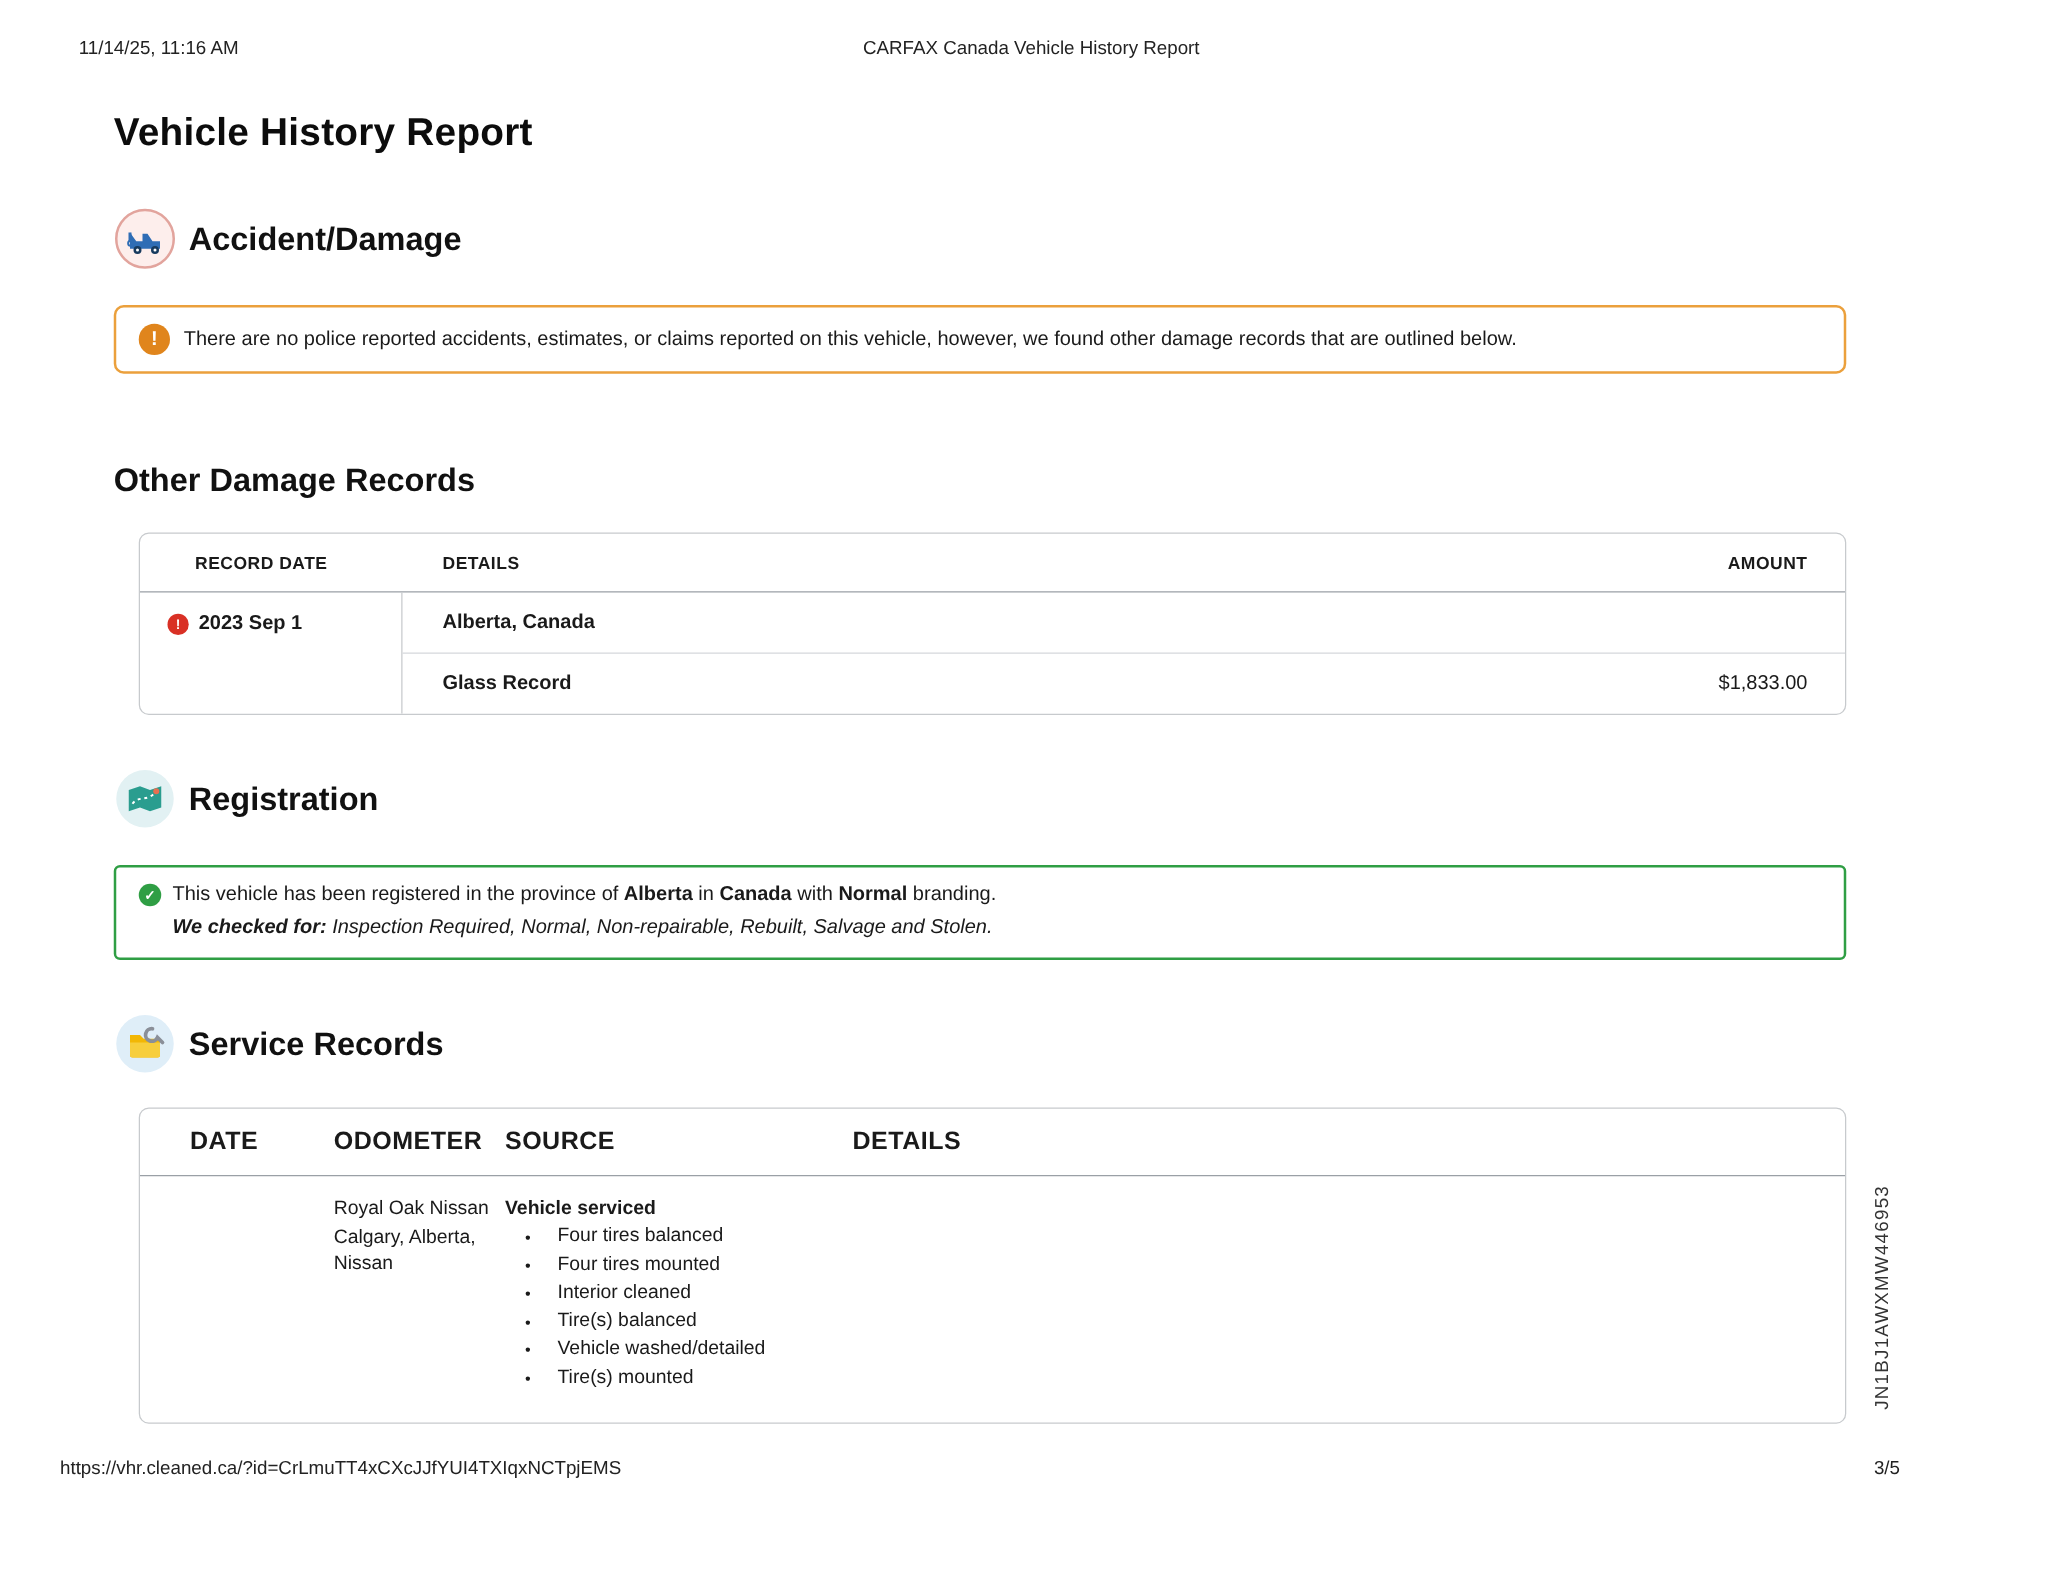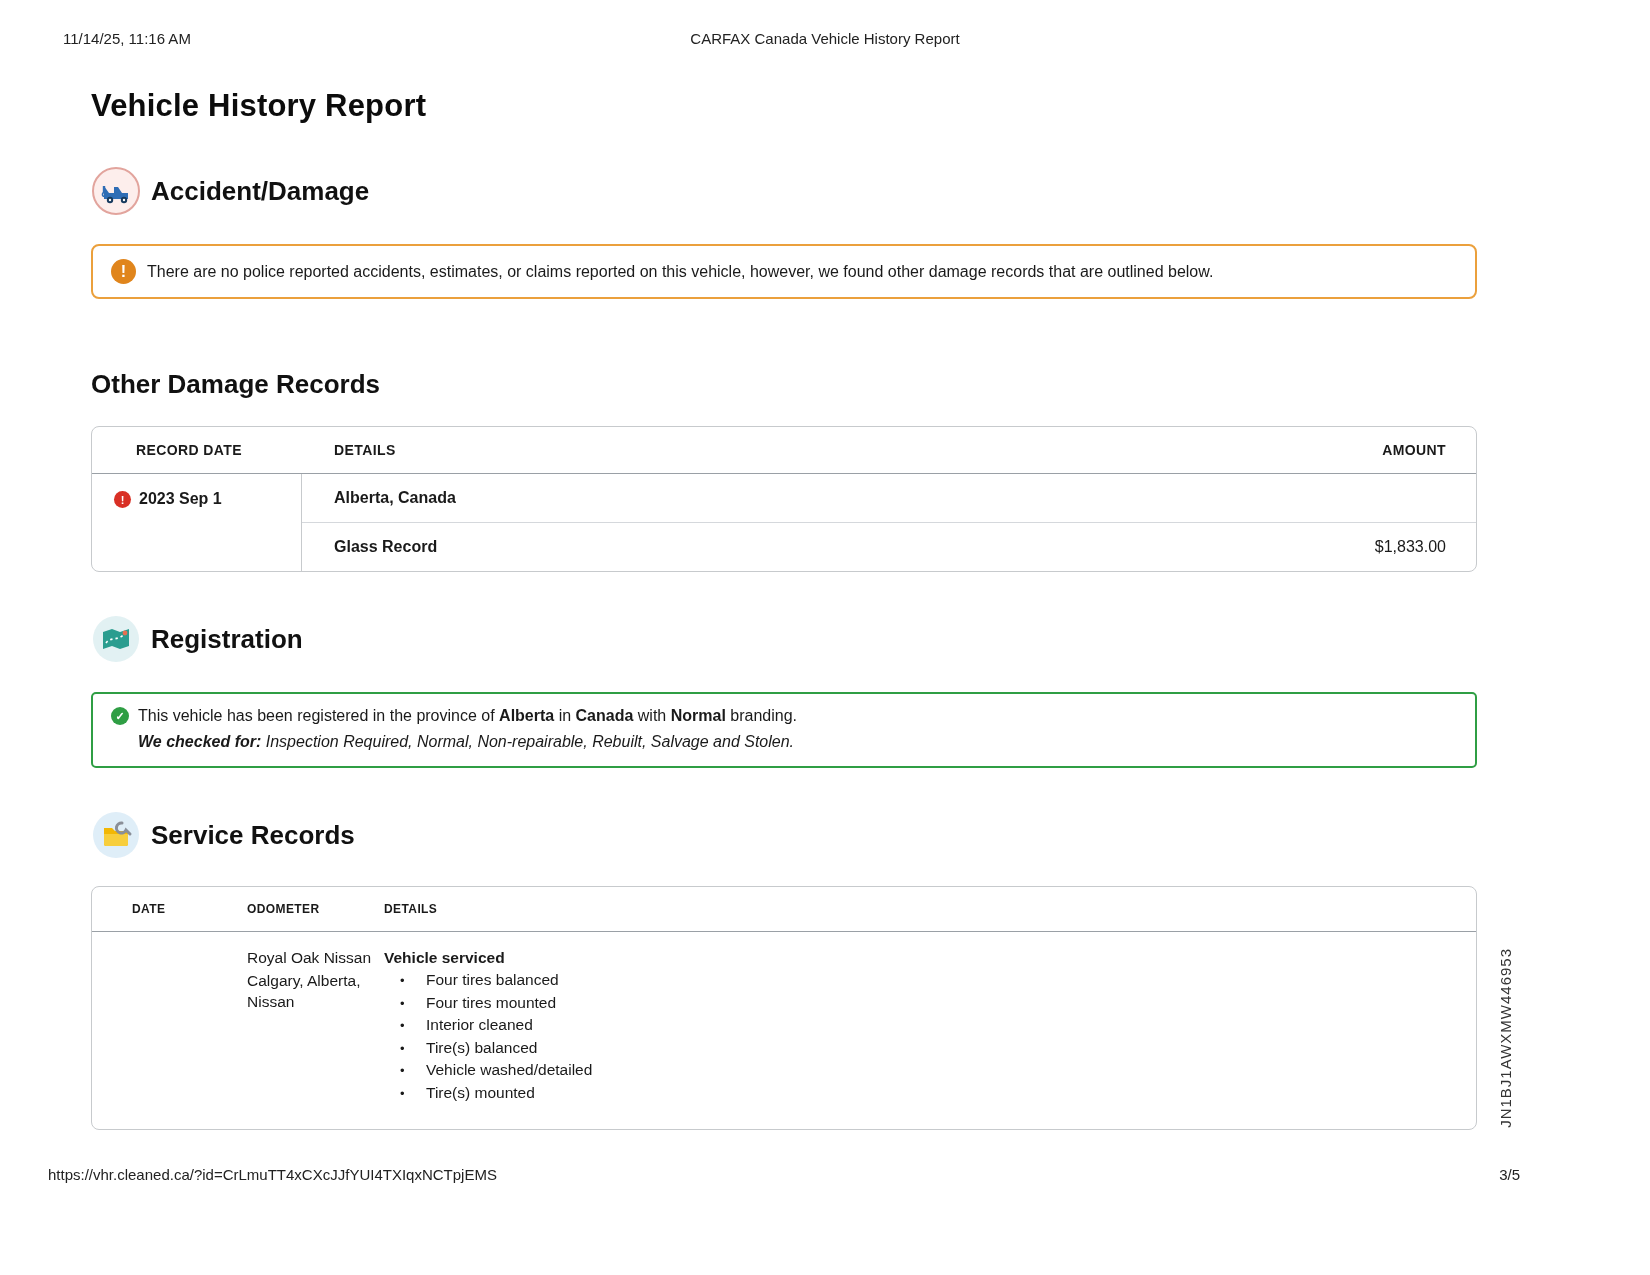--- a/index.html
+++ b/index.html
@@ -66,20 +66,21 @@
   .badge-red   { width: 17px; height: 17px; background: #d93025; font-size: 11px; }
   .badge-green { width: 18px; height: 18px; background: #2f9e44; font-size: 11px; }
 
   
   .data-table {
     margin-top: 26px;
     border: 1px solid #c7cacd;
     border-radius: 8px;
     background: #fff;
     overflow: hidden;
+    margin-left: 20px;
   }
   .odr-head {
     display: grid; grid-template-columns: 210px 1fr 220px;
     border-bottom: 1px solid #9aa0a6;
   }
   .odr-head > div { padding: 15px 0; font-size: 14px; font-weight: 700; letter-spacing: 0.4px; }
   .odr-head .c1 { padding-left: 44px; }
   .odr-head .c2 { padding-left: 32px; }
   .odr-head .c3 { text-align: right; padding-right: 30px; }
 
@@ -96,21 +97,21 @@
   .odr-row { display: flex; justify-content: space-between; padding: 15px 30px 15px 32px; font-size: 16px; }
   .odr-row + .odr-row { border-top: 1px solid #d5d8dc; }
   .odr-row .b { font-weight: 700; }
   .odr-row .amount { font-weight: 400; }
 
   
   .svc-head {
     display: grid; grid-template-columns: 155px 137px 278px 1fr;
     border-bottom: 1px solid #9aa0a6;
   }
-  .svc-head > div { padding: 15px 0; font-size: 12px; font-weight: 700; letter-spacing: 0.4px; }
+  .svc-head > div { padding: 15px 0; font-size: 20px; font-weight: 700; letter-spacing: 0.4px; }
   .svc-head .c1 { padding-left: 40px; }
 
   .svc-body {
     display: grid; grid-template-columns: 155px 137px 278px 1fr;
     padding: 16px 0 26px 0;
     font-size: 15.5px; line-height: 1.32;
   }
   .svc-body .c1 { padding-left: 40px; }
   .svc-body .src div { margin-bottom: 3px; }
   .svc-details .title { font-weight: 700; }
@@ -216,20 +217,21 @@
           <path d="M31 13 a5 5 0 1 0 4 7 l4 4" stroke="#8a8f98" stroke-width="3" fill="none" stroke-linecap="round"></path>
         </svg>
       </span>
       <h2>Service Records</h2>
     </div>
 
     <div class="data-table">
       <div class="svc-head">
         <div class="c1">DATE</div>
         <div class="c2">ODOMETER</div>
+        <div class="c3">SOURCE</div>
         <div class="c4">DETAILS</div>
       </div>
       <div class="svc-body">
         <div class="c2"></div>
         <div class="c3 src">
           <div>Royal Oak Nissan</div>
           <div>Calgary, Alberta, Nissan</div>
         </div>
         <div class="c4 svc-details">
           <div class="title">Vehicle serviced</div>

